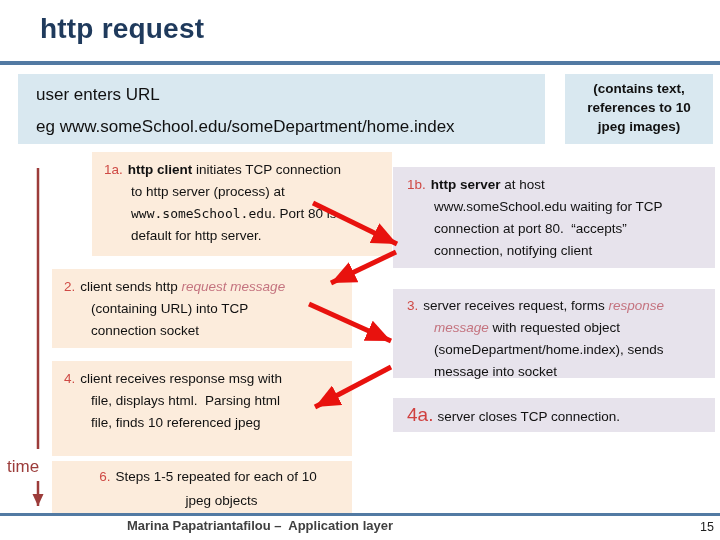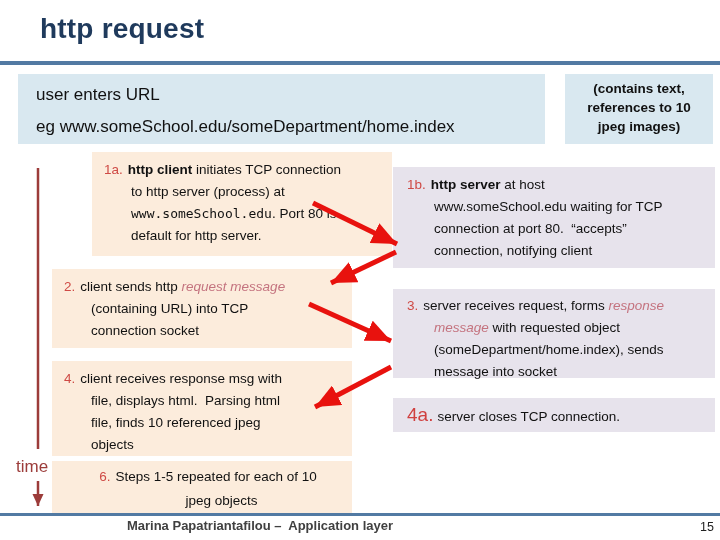--- a/index.html
+++ b/index.html
@@ -32,21 +32,21 @@
   .ln{line-height:22px;white-space:nowrap;}
   .cont{padding-left:27px;}
   .num{color:#cf4a45;padding-right:5px;}
   .num-big{color:#d04040;font-size:19px;padding-right:4px;}
   .b{font-weight:700;}
   .em{font-style:italic;color:#c4737f;}
   .mono{font-family:"DejaVu Sans Mono",monospace;font-size:13px;}
   #box-4a .ln{line-height:27px;}
   #box-6 .ln{line-height:24px;}
   
-  #time-label{left:16px;top:457px;width:44px;font-size:17px;color:#9c3c3a;}
+  #time-label{left:7px;top:457px;width:44px;font-size:17px;color:#9c3c3a;}
   
   #footer-credit{left:20px;top:518px;width:480px;text-align:center;font-size:13px;font-weight:700;color:#404040;}
   #page-number{left:684px;top:520px;width:30px;text-align:right;font-size:12.5px;color:#222;}
   #arrows{left:0;top:0;pointer-events:none;}
 </style>
 </head>
 <body>
 
 <div id="stage">
 
@@ -84,21 +84,20 @@
     <div class="ln"><span class="num">3.</span><span>server receives request, forms </span><span class="em">response</span></div>
     <div class="ln cont"><span class="em">message</span><span> with requested object</span></div>
     <div class="ln cont">(someDepartment/home.index), sends</div>
     <div class="ln cont">message into socket</div>
   </div>
 
   <div class="box peach" id="box-4">
     <div class="ln"><span class="num">4.</span><span>client receives response msg with</span></div>
     <div class="ln cont">file, displays html.&nbsp; Parsing html</div>
     <div class="ln cont">file, finds 10 referenced jpeg</div>
-    <div class="ln cont">objects</div>
   </div>
 
   <div class="box lav" id="box-4a">
     <div class="ln"><span class="num-big">4a.</span><span>server closes TCP connection.</span></div>
   </div>
 
   <div class="box peach" id="box-6">
     <div class="ln"><span class="num">6.</span><span>Steps 1-5 repeated for each of 10</span></div>
     <div class="ln cont">jpeg objects</div>
   </div>

